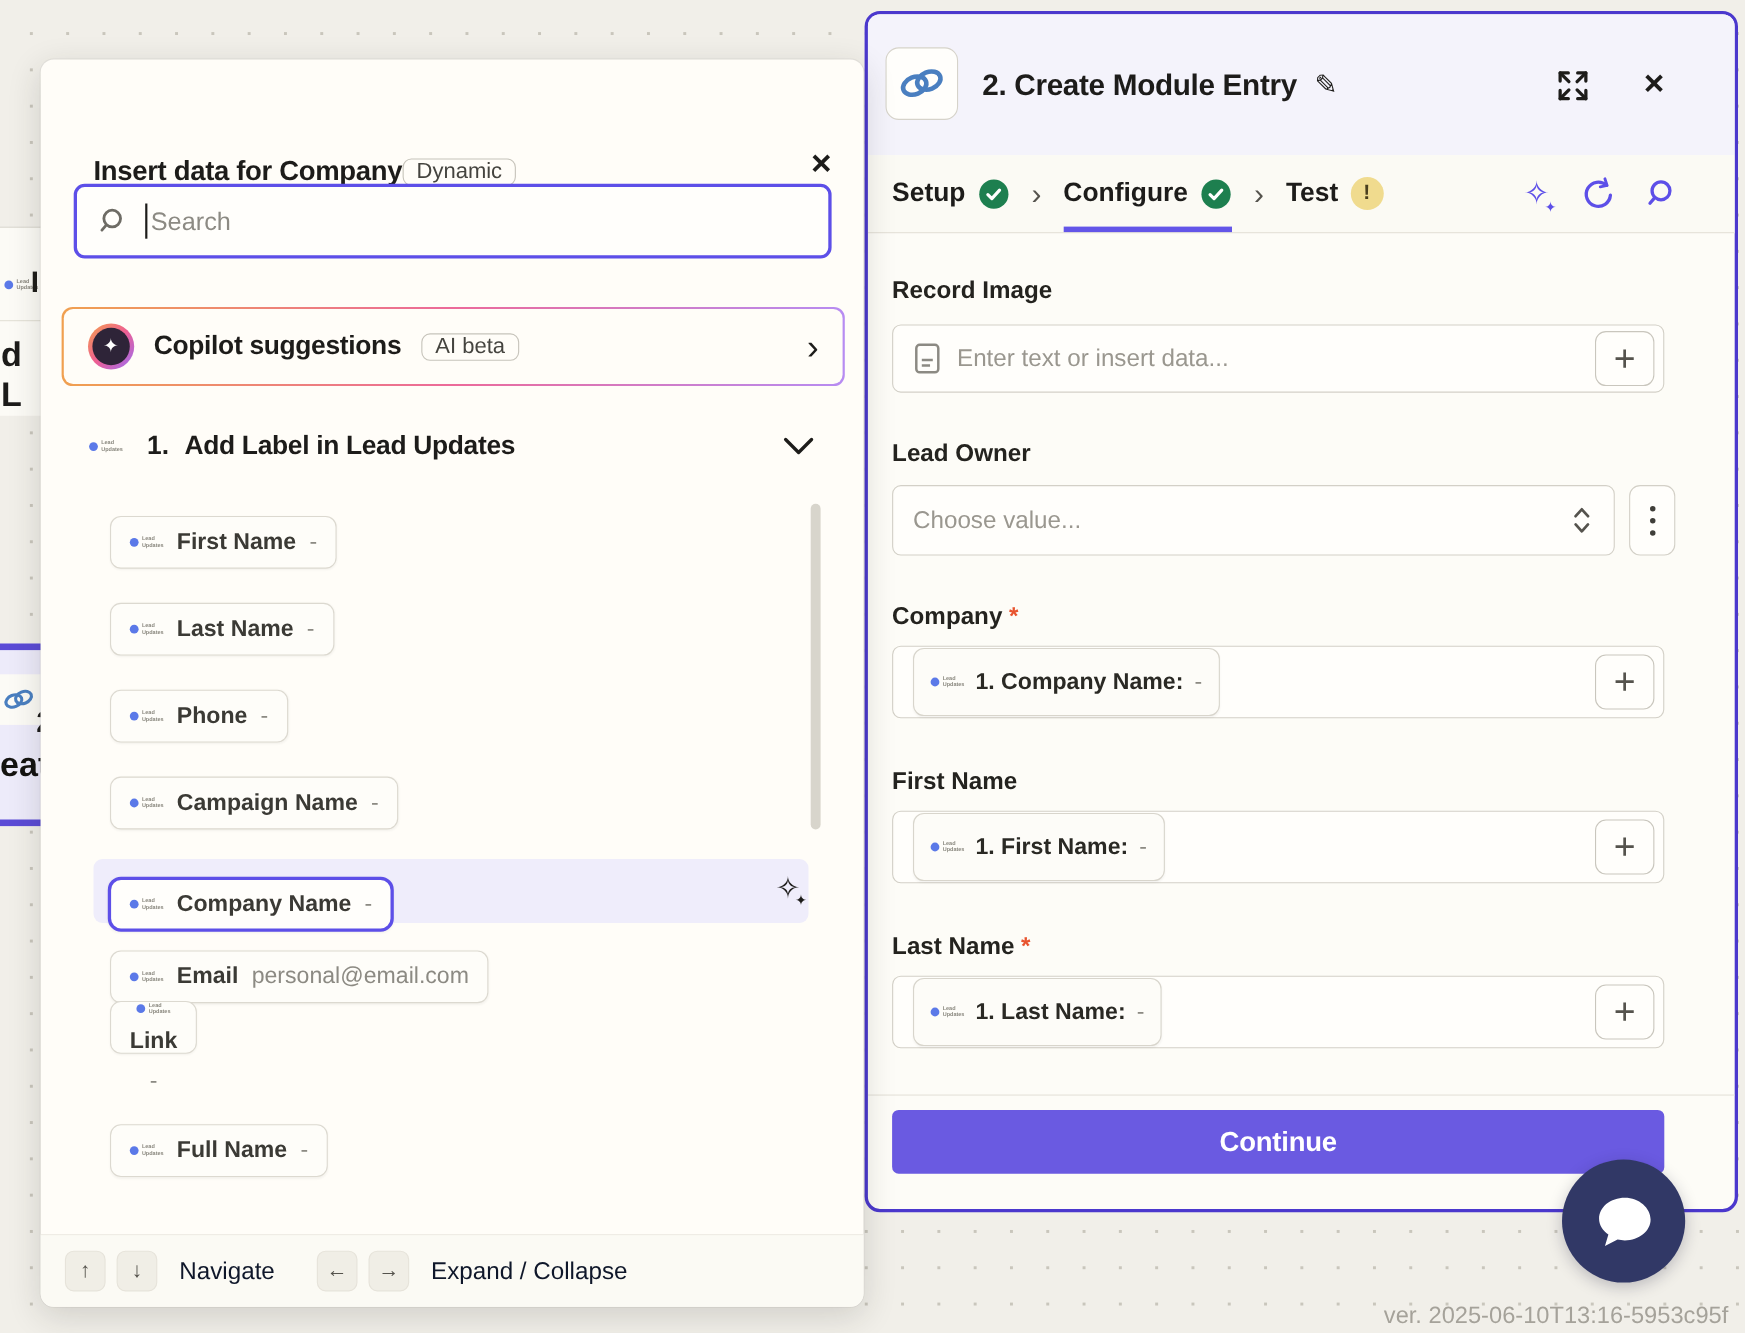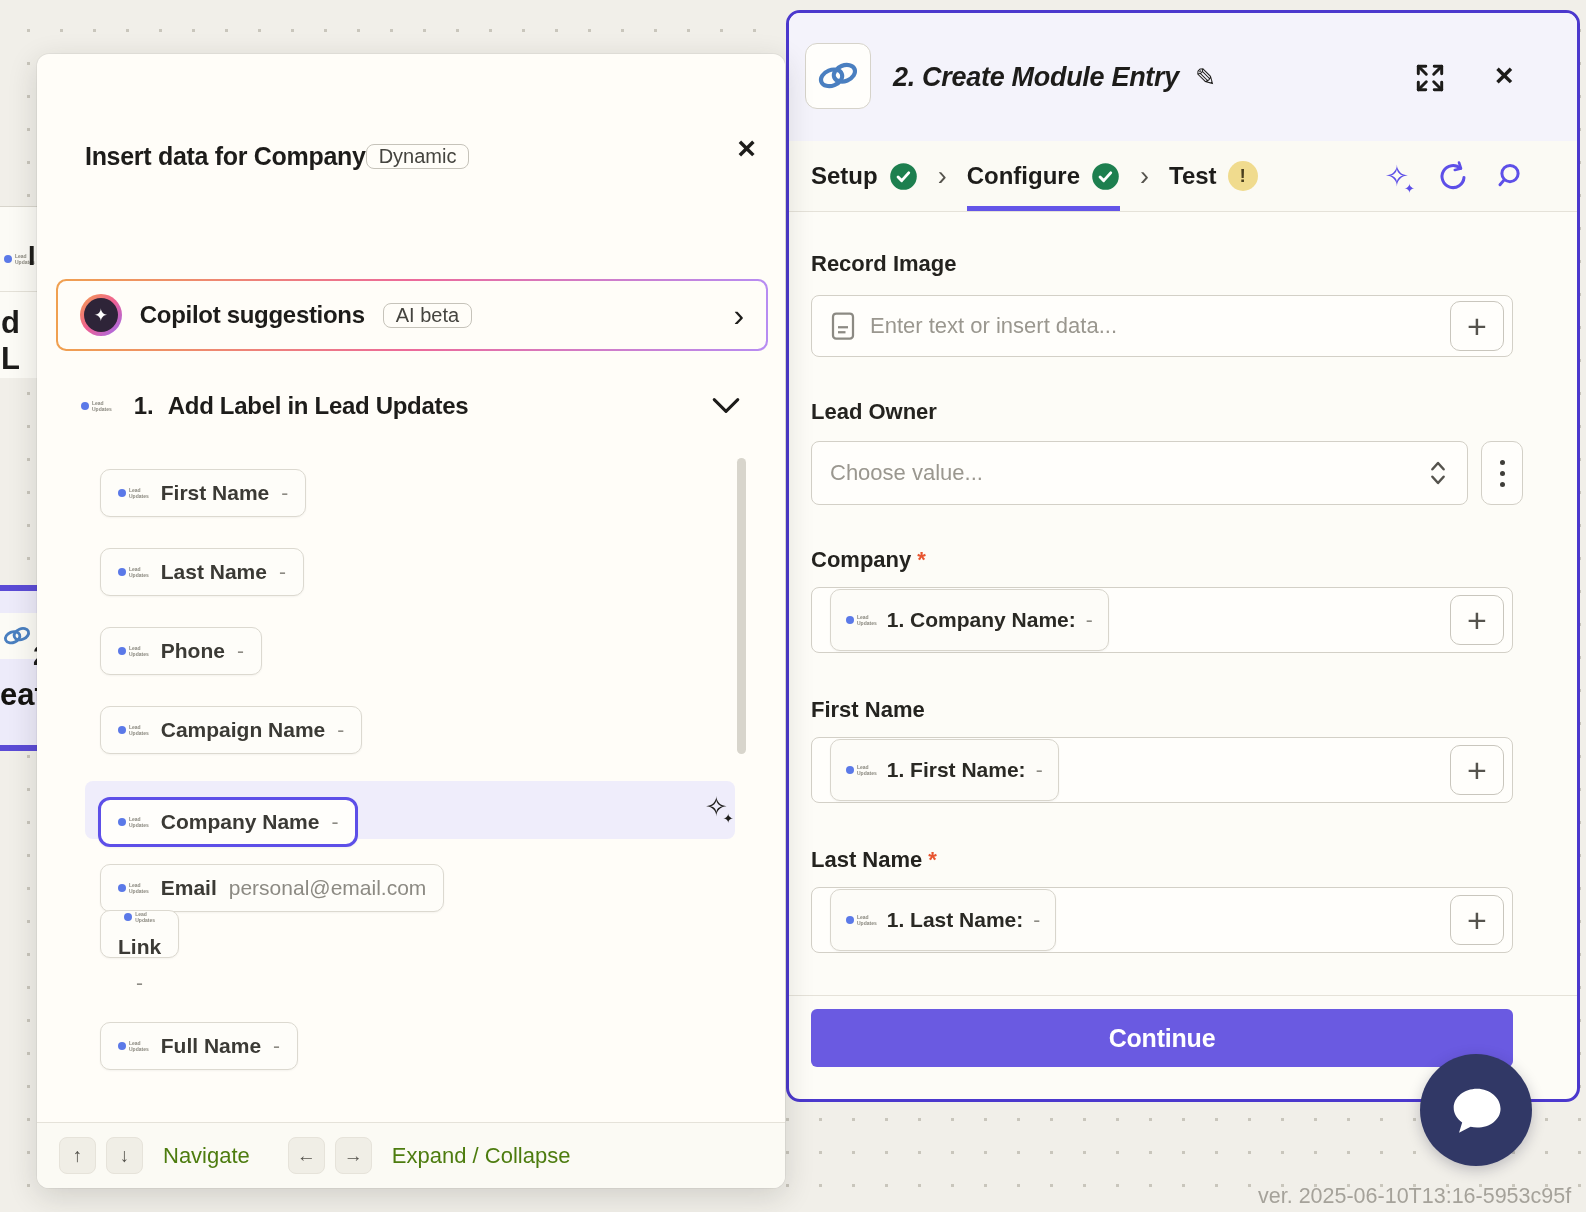--- a/index.html
+++ b/index.html
@@ -76,26 +76,26 @@
   .chip.selected { left:61px; top:731px; height:50px; border:3px solid #5d4fe8; border-radius:12px;
     background:#fffefb; z-index:2;margin-top:12px; }
   .row-sparkle { position:absolute; left:668px; top:740px; color:#1d1c1a; cursor:pointer; }
   .ip-scrollbar { position:absolute; left:700px; top:404px; width:9px; height:296px;
     background:#d8d5cc; border-radius:5px; cursor:pointer; }
   .ip-footer { position:absolute; left:0; bottom:0; width:100%; height:66px;
     border-top:1.5px solid #e5e2d9; background:#fbfaf4; border-radius:0 0 12px 12px;
     display:flex; align-items:center; padding:0 22px; gap:10px; }
   .key-btn { width:37px; height:37px; border-radius:8px; background:#f0eee6; border:1px solid #e6e3da;
     display:flex; align-items:center; justify-content:center; font-size:19px; color:#55534d; cursor:pointer; flex:none; }
-  .ip-footer .flabel { font-size:22px; color:#4d7c0f; margin:0 28px 0 10px; }
+  .ip-footer .flabel { font-size:22px; color:#0f172a; margin:0 28px 0 10px; }
 
   
   .step-panel { left:786px; top:10px; width:794px; height:1092px; background:#fdfcf7;
     border:3px solid #4b38cd; border-radius:14px; z-index:20; overflow:hidden; }
-  .sp-header { position:absolute; left:0; top:0; width:100%; height:128px; background:#f4f3fb;font-style:italic; }
+  .sp-header { position:absolute; left:0; top:0; width:100%; height:128px; background:#f4f3fb; }
   .sp-appbox { position:absolute; left:16px; top:30px; width:66px; height:66px; background:#fffefb;
     border:1.5px solid #d6d3ca; border-radius:12px; display:flex; align-items:center; justify-content:center; }
   .sp-title-row { position:absolute; left:104px; top:0; height:128px; display:flex; align-items:center; gap:16px; }
   .sp-title { font-size:27px; font-weight:700; letter-spacing:-0.3px; }
   .sp-edit { font-size:25px; cursor:pointer; }
   .sp-expand { position:absolute; right:130px; top:48px; cursor:pointer; }
   .sp-close { position:absolute; right:64px; top:46px; }
   .sp-tabs { position:absolute; left:0; top:128px; width:100%; height:71px; background:#fbfaf4;
     border-bottom:1.5px solid #e5e2d9; display:flex; align-items:center; padding:0 52px 0 22px; gap:20px; }
   .tab { height:100%; display:flex; align-items:center; gap:11px; border-bottom:5px solid transparent;
@@ -311,20 +311,28 @@
   <div class="continue-btn">Continue</div>
 </div>
 
 <div class="abs insert-panel">
   <div class="ip-head">
     <span class="ip-title">Insert data for Company</span>
     <span class="badge">Dynamic</span>
   </div>
   <span class="ip-close xclose">×</span>
 
+  <div class="ip-search">
+    <svg width="28" height="28" viewBox="0 0 24 24" fill="none" stroke="#6e6c65" stroke-width="2.2" stroke-linecap="round">
+      <circle cx="12" cy="10" r="6.5"></circle>
+      <line x1="7" y1="15.5" x2="4" y2="19"></line>
+    </svg>
+    <span class="ip-caret"></span>
+    <input placeholder="Search" style="">
+  </div>
 
   <div class="copilot">
     <div class="inner">
       <span class="cop-icon">
         <span class="core">
             <span>✦</span>
           </span>
       </span>
       <span class="cop-title">Copilot suggestions</span>
       <span class="badge">AI beta</span>

